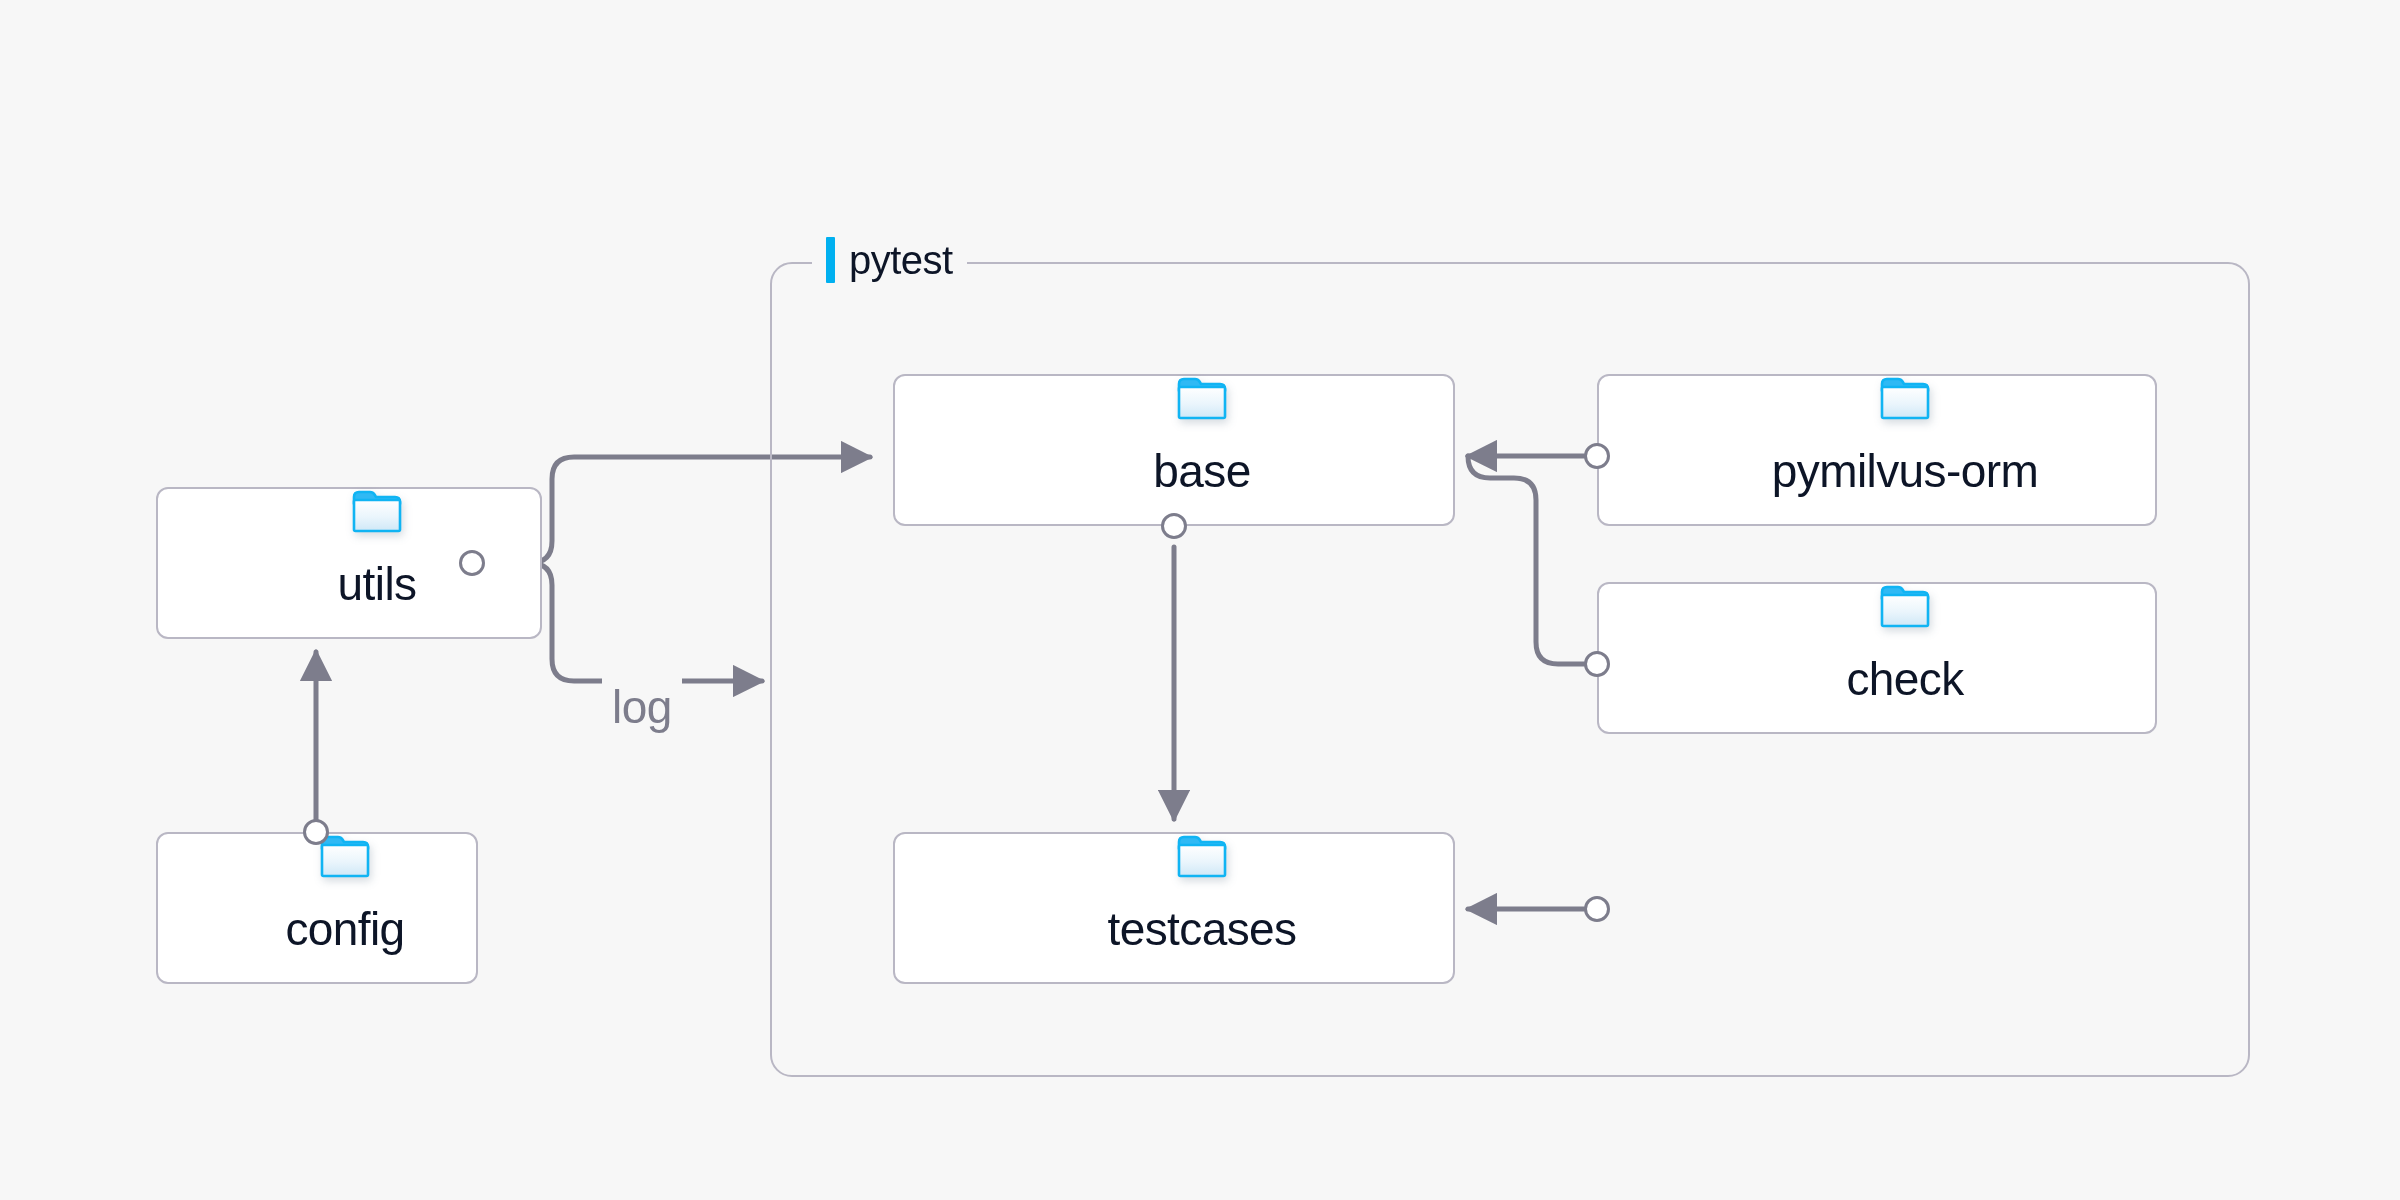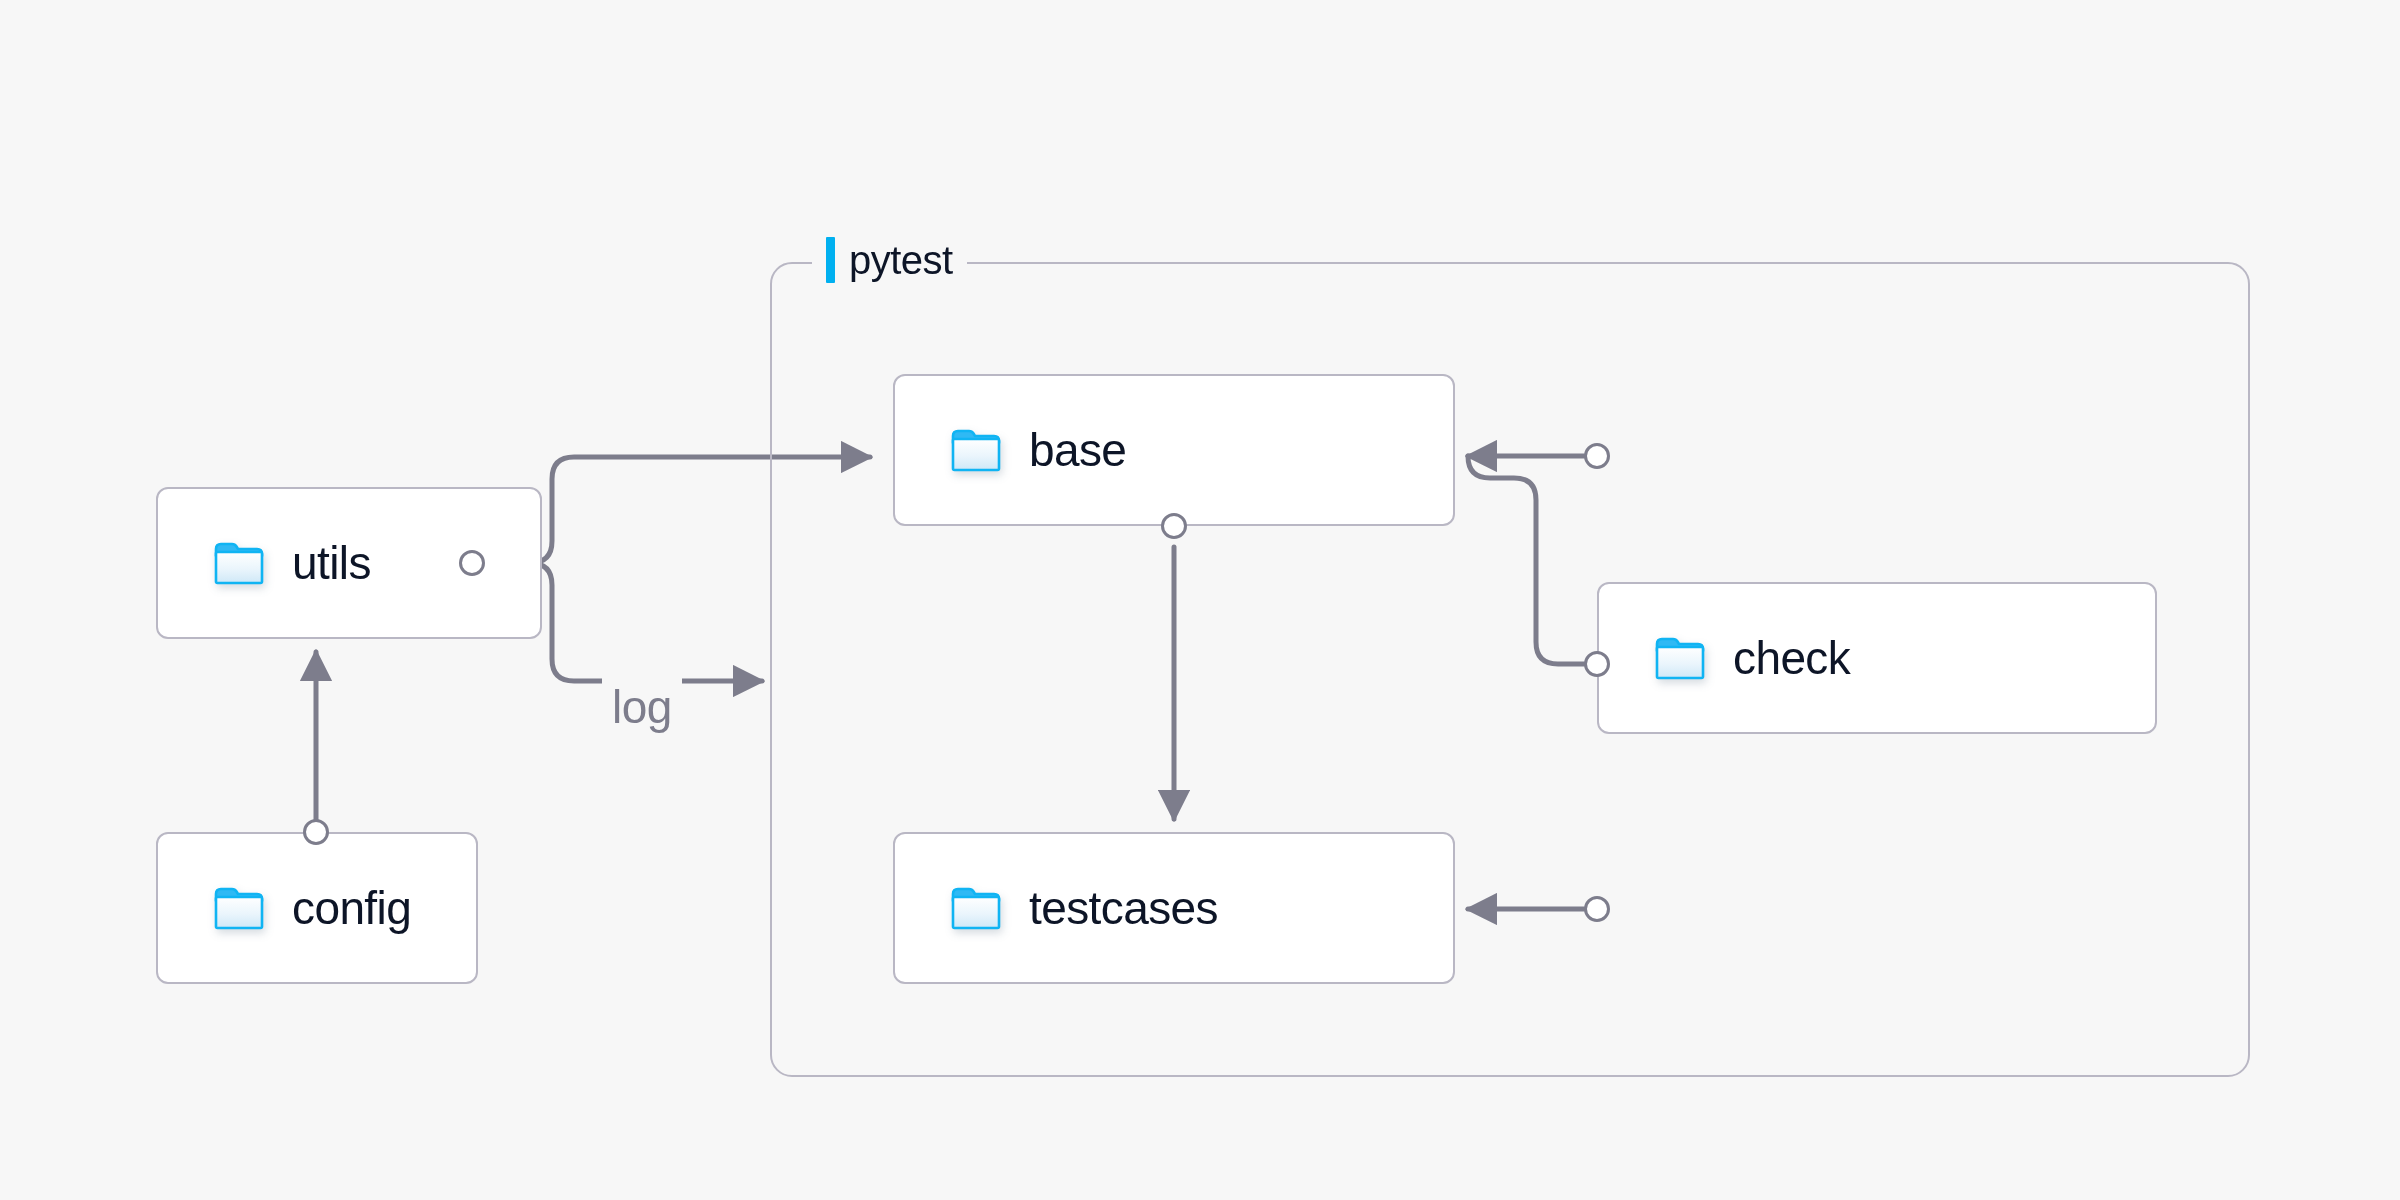--- a/index.html
+++ b/index.html
@@ -63,20 +63,21 @@
   .node {
     position: absolute;
     box-sizing: border-box;
     background: #ffffff;
     border: 2px solid #b9b7c4;
     border-radius: 12px;
     display: flex;
     align-items: center;
     padding-left: 56px;
     gap: 28px;
+    flex-direction: column;
   }
   .node-label {
     font-size: 46px;
     color: #0d1527;
     letter-spacing: -0.6px;
     line-height: 1;
     white-space: nowrap;
   }
 
   
@@ -181,20 +182,29 @@
   <div class="node" style="left:893px; top:785px; width:562px; height:152px;">
     <span class="folder-icon">
       <svg width="50" height="44" viewBox="0 0 50 44">
         <path d="M2 8 q0-5 5-5 h11 q3 0 4.5 2.5 L24 8 h19 q5 0 5 5 v2 H2 z" fill="#2fb9f4" stroke="#10b4f3" stroke-width="2.6" stroke-linejoin="round"></path>
         <rect x="2" y="11" width="46" height="31" rx="1.5" fill="url(#folderGrad)" stroke="#10b4f3" stroke-width="2.6"></rect>
       </svg>
     </span>
     <span class="node-label">testcases</span>
   </div>
 
+  <div class="node" style="left:1597px; top:327px; width:560px; height:152px;">
+    <span class="folder-icon">
+      <svg width="50" height="44" viewBox="0 0 50 44">
+        <path d="M2 8 q0-5 5-5 h11 q3 0 4.5 2.5 L24 8 h19 q5 0 5 5 v2 H2 z" fill="#2fb9f4" stroke="#10b4f3" stroke-width="2.6" stroke-linejoin="round"></path>
+        <rect x="2" y="11" width="46" height="31" rx="1.5" fill="url(#folderGrad)" stroke="#10b4f3" stroke-width="2.6"></rect>
+      </svg>
+    </span>
+    <span class="node-label">pymilvus-orm</span>
+  </div>
   <span class="handle" style="left:1584px; top:396px;"></span>
 
   <div class="node" style="left:1597px; top:535px; width:560px; height:152px;">
     <span class="folder-icon">
       <svg width="50" height="44" viewBox="0 0 50 44">
         <path d="M2 8 q0-5 5-5 h11 q3 0 4.5 2.5 L24 8 h19 q5 0 5 5 v2 H2 z" fill="#2fb9f4" stroke="#10b4f3" stroke-width="2.6" stroke-linejoin="round"></path>
         <rect x="2" y="11" width="46" height="31" rx="1.5" fill="url(#folderGrad)" stroke="#10b4f3" stroke-width="2.6"></rect>
       </svg>
     </span>
     <span class="node-label">check</span>

